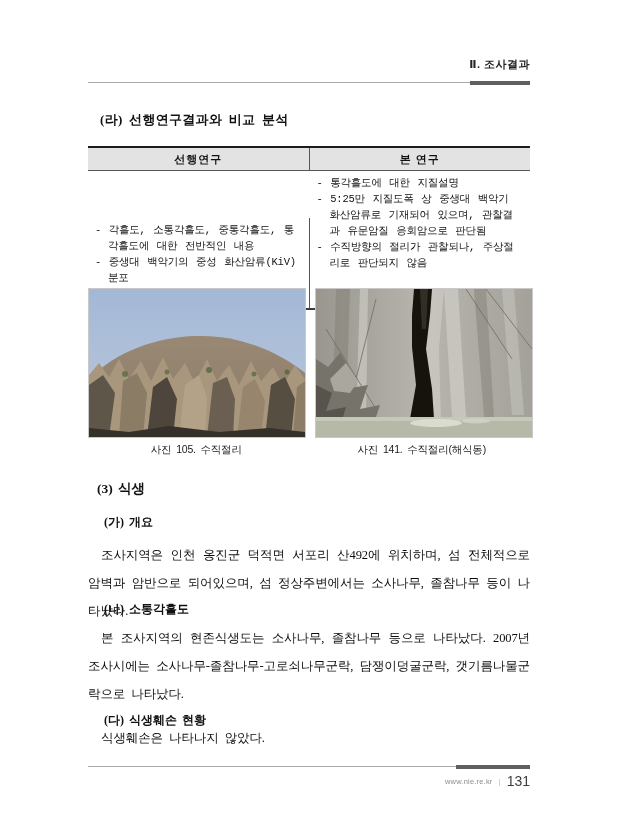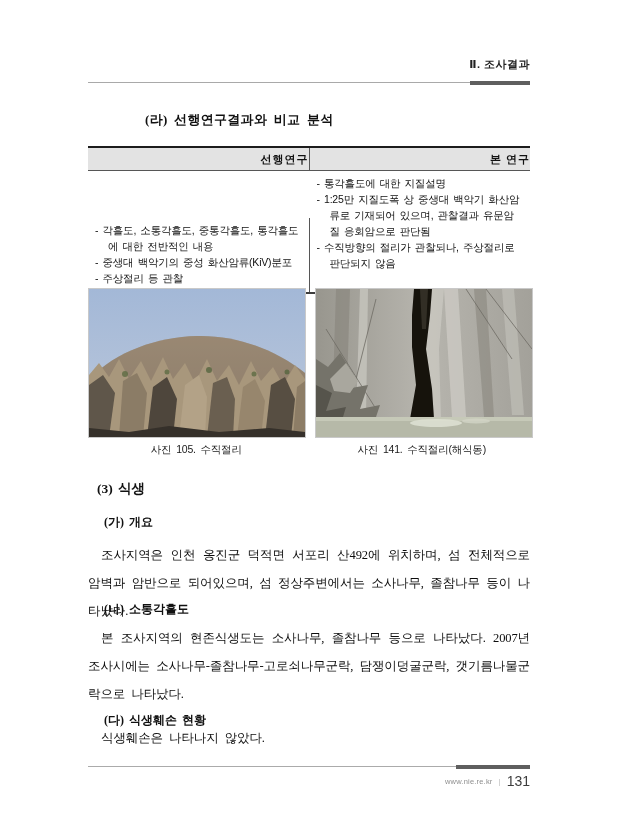--- a/index.html
+++ b/index.html
@@ -21,39 +21,38 @@
     position:absolute;top:82px;left:88px;width:442px;height:1px;background:#a9a9a9;
   }
   .hdr-rule .thick{
     position:absolute;right:0;top:-1px;width:60px;height:4px;background:#5f5f5f;
   }
   
   .sec-ra-title{
     position:absolute;top:111px;left:100px;
     font-size:13px;font-weight:bold;letter-spacing:.3px;word-spacing:3px;
     font-family:"Liberation Serif","DejaVu Serif",serif;
-    margin-left:45px;
   }
   
   .cmp-table{
     position:absolute;top:146px;left:88px;width:442px;
     border-top:2px solid #1c1c1c;border-bottom:2px solid #3c3c3c;
     box-sizing:border-box;
   }
   .cmp-head{display:flex;background:#e3e3e3;border-bottom:1px solid #565656;}
   .cmp-head .cell{
-    flex:1;text-align:right;padding:4px 0 3px;
+    flex:1;text-align:center;padding:4px 0 3px;
     font-size:11px;font-weight:bold;letter-spacing:1px;
   }
   .cmp-head .cell:first-child{border-right:1px solid #565656;}
   .cmp-body{display:flex;min-height:98px;}
   .cmp-body .cell{
     flex:1;box-sizing:border-box;padding:5px 7px;
     font-size:10.5px;line-height:1.52;letter-spacing:-.2px;
-    display:flex;flex-direction:column;
+    display:flex;flex-direction:column;font-family:Liberation Mono, monospace;
   }
   .cmp-body .cell.centered{justify-content:flex-end;margin-top:47px;}
   .cmp-body .cell:first-child{border-right:1px solid #565656;}
   .cmp-item{padding-left:13px;text-indent:-13px;word-spacing:1.5px;}
   
   .photos{position:absolute;top:288px;left:88px;width:442px;display:flex;gap:9px;}
   .photo{
     width:216px;height:148px;border:1px solid #c9c9c9;box-sizing:content-box;
     overflow:hidden;flex:0 0 auto;
   }
@@ -114,21 +113,21 @@
       <div class="cell">본 연구</div>
     </div>
     <div class="cmp-body">
       <div class="cell centered">
         <div class="cmp-item">- 각흘도, 소통각흘도, 중통각흘도, 통각흘도에 대한 전반적인 내용</div>
         <div class="cmp-item">- 중생대 백악기의 중성 화산암류(KiV)분포</div>
         <div class="cmp-item">- 주상절리 등 관찰</div>
       </div>
       <div class="cell">
         <div class="cmp-item">- 통각흘도에 대한 지질설명</div>
-        <div class="cmp-item">- 1:25만 지질도폭 상 중생대 백악기 화산암류로 기재되어 있으며, 관찰결과 유문암질 응회암으로 판단됨</div>
+        <div class="cmp-item">- 5:25만 지질도폭 상 중생대 백악기 화산암류로 기재되어 있으며, 관찰결과 유문암질 응회암으로 판단됨</div>
         <div class="cmp-item">- 수직방향의 절리가 관찰되나, 주상절리로 판단되지 않음</div>
       </div>
     </div>
   </div>
 
   <div class="photos">
     <div class="photo">
       <svg viewBox="0 0 216 148" preserveAspectRatio="none">
         <defs>
           <linearGradient id="skyL" x1="0" y1="0" x2="0" y2="1">

